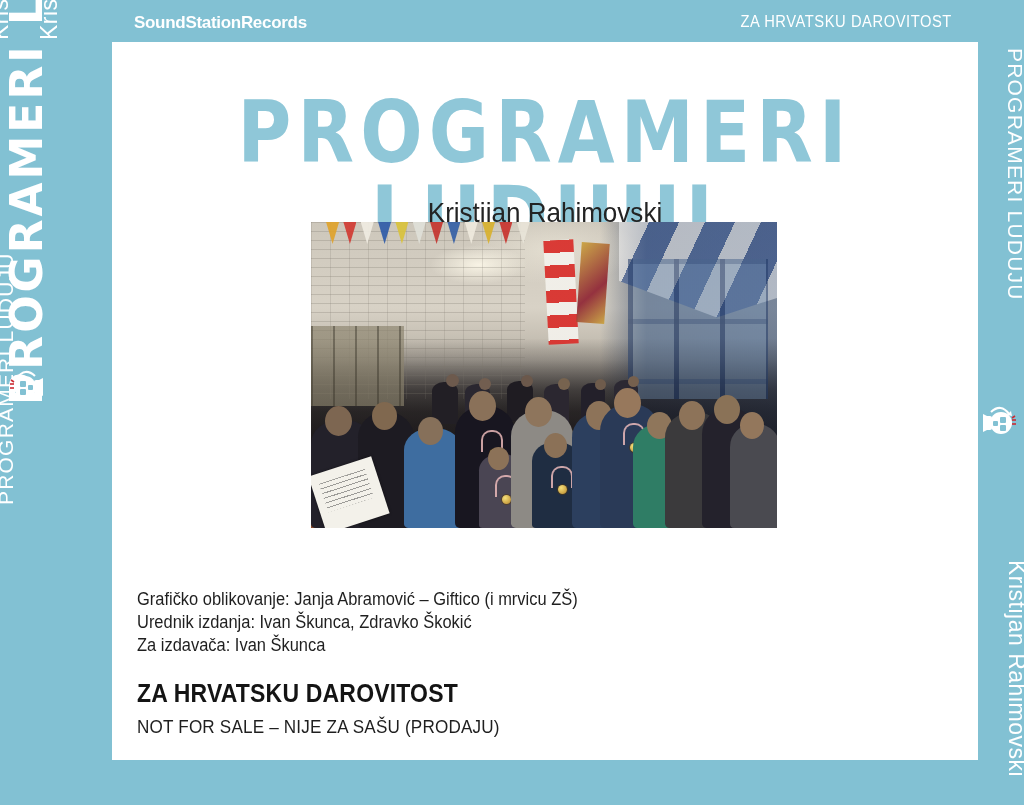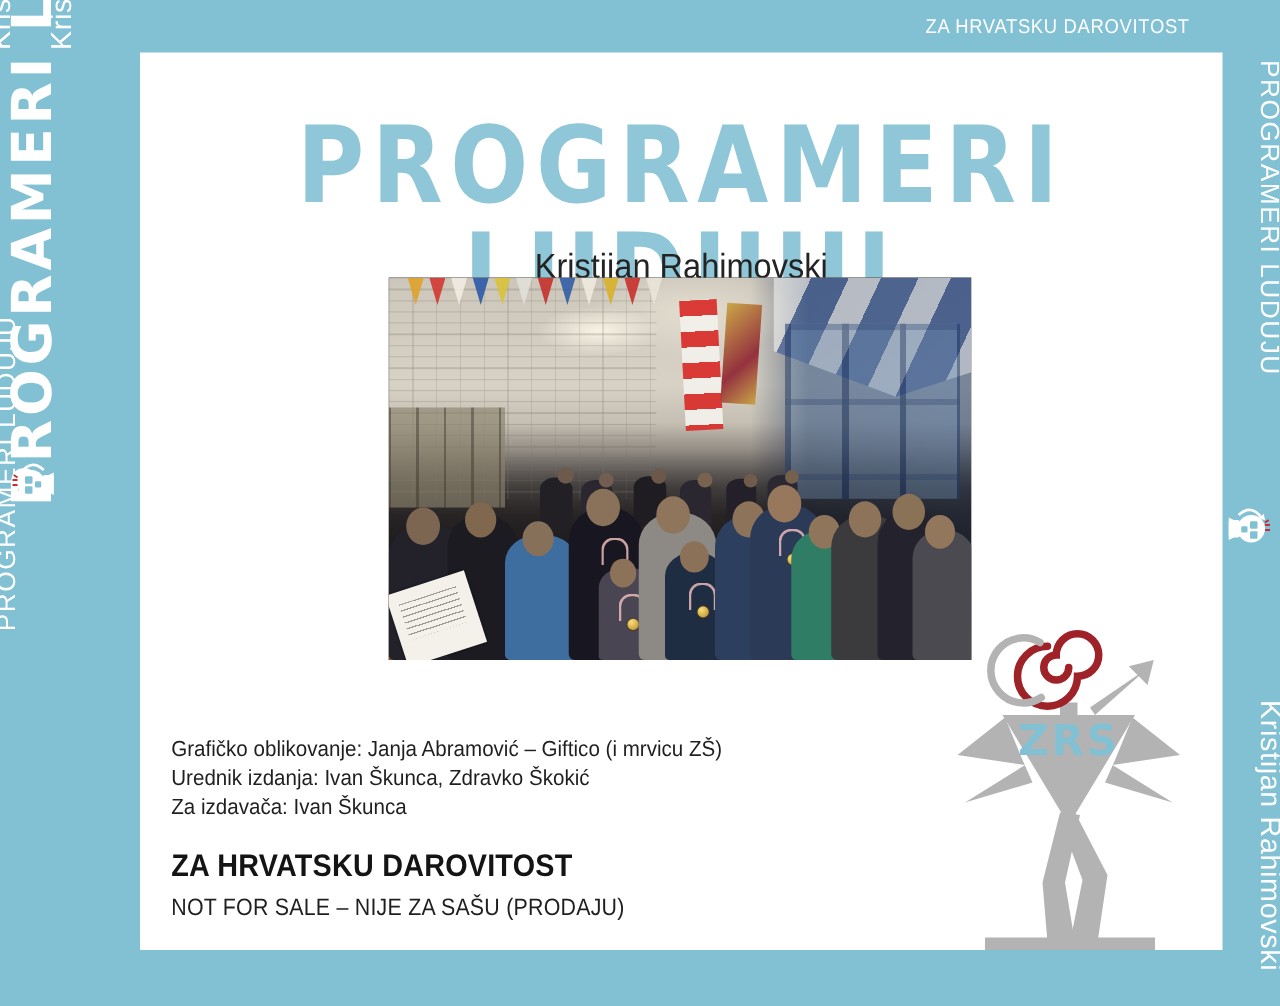--- a/index.html
+++ b/index.html
@@ -285,20 +285,21 @@
     font-family: "DejaVu Sans", sans-serif;
   }
 
   .mascot { position: absolute; }
 </style>
 </head>
 <body>
 
 <div class="cover">
 
+  <div class="header-label left">SoundStationRecords</div>
   <div class="header-label right">ZA HRVATSKU DAROVITOST</div>
 
   <div class="vtext up spine-name" style="left:14px; top:40px; height:250px;">Kristijan Rahimovski</div>
 
   <div class="vtext up spine-name" style="left:63px; top:40px; height:250px;">Kristijan Rahimovski</div>
 
   <div class="vtext up spine-title-small" style="left:18px; top:505px; height:245px;">PROGRAMERI LUDUJU</div>
 
   <div class="vtext up spine-title-big" style="left:52px; top:405px; height:345px;">PROGRAMERI LUDUJU</div>
 
@@ -446,48 +447,15 @@
     <div class="credits">
       <div>Grafičko oblikovanje: Janja Abramović – Giftico (i mrvicu ZŠ)</div>
       <div>Urednik izdanja: Ivan Škunca, Zdravko Škokić</div>
       <div>Za izdavača: Ivan Škunca</div>
     </div>
 
     <div class="slogan">ZA HRVATSKU DAROVITOST</div>
 
     <div class="notforsale">NOT FOR SALE – NIJE ZA SAŠU (PRODAJU)</div>
 
-    <div class="zrs-logo">
-      <svg viewBox="0 0 190 260" width="190" height="260" aria-hidden="true">
-        <g fill="#b3b3b3">
-
-          <path d="M42 72 L148 72 L95 160 Z"></path>
-
-          <rect x="88" y="62" width="14" height="12"></rect>
-
-          <path d="M44 74 L6 104 L60 112 L12 142 L66 126 L58 108 Z"></path>
-
-          <path d="M146 74 L184 104 L130 112 L178 142 L124 126 L132 108 Z"></path>
-
-          <path d="M88 150 L74 206 L78 254 L100 254 L92 206 L104 152 Z"></path>
-          <path d="M100 150 L126 200 L118 254 L96 254 L106 204 L88 156 Z"></path>
-
-          <rect x="28" y="250" width="136" height="10"></rect>
-        </g>
-
-        <g fill="none" stroke="#9e2228" stroke-width="6" stroke-linecap="round">
-          <path d="M95 34
-                   a10 10 0 1 1 -10 -10
-                   a17 17 0 1 1 17 17
-                   a24 24 0 1 1 -24 -24"></path>
-        </g>
-        <path d="M72 14 a26 26 0 1 0 1 44" fill="none" stroke="#b3b3b3" stroke-width="6" stroke-linecap="round"></path>
-
-        <g fill="#b3b3b3">
-          <path d="M112 66 L150 40 L143 33 L163 28 L158 48 L151 41 L116 72 Z"></path>
-        </g>
-
-        <text x="95" y="104" text-anchor="middle" font-family="DejaVu Sans, sans-serif" font-size="34" font-weight="bold" fill="#82c1d3" letter-spacing="2">ZRS</text>
-      </svg>
-    </div>
 
   </div>
 </div>
 
 </body></html>

